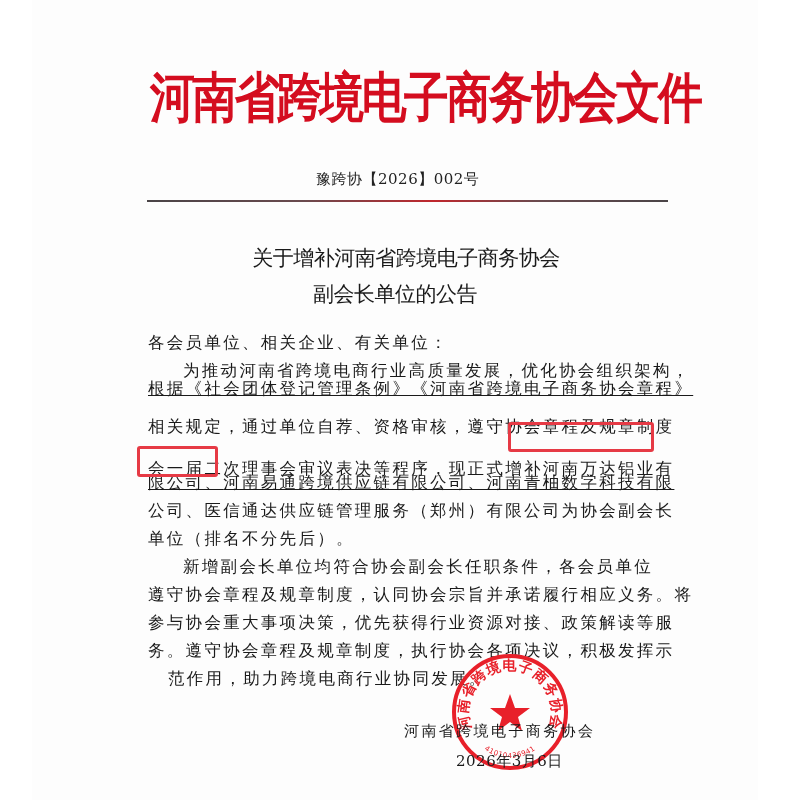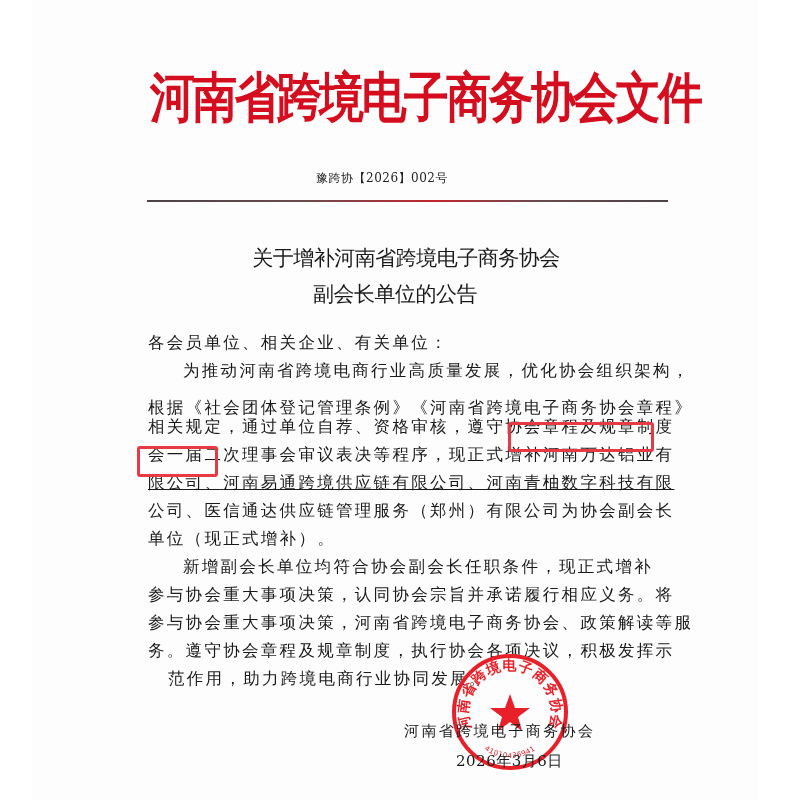--- a/index.html
+++ b/index.html
@@ -37,21 +37,21 @@
       letter-spacing: -3px;
       line-height: 80px;
       white-space: nowrap;
       transform: scaleX(0.83);
       transform-origin: left center;
     }
     .doc-number {
       position: absolute;
       left: 316px;
       top: 170px;
-      font-size: 12px;
+      font-size: 15px;
       color: #222;
       white-space: nowrap;
       letter-spacing: 0.5px;
     }
     .divider {
       position: absolute;
       left: 147px;
       top: 200px;
       width: 521px;
       height: 2px;
@@ -113,33 +113,33 @@
 <div class="doc-number">豫跨协【2026】002号</div>
 
 <div class="divider"></div>
 
 <div class="title l1">关于增补河南省跨境电子商务协会</div>
 <div class="title l2">副会长单位的公告</div>
 
 <div class="body-text" style="top:0;">
   <div class="line" style="top:329px;">各会员单位、相关企业、有关单位：</div>
   <div class="line indent" style="top:357px;">为推动河南省跨境电商行业高质量发展，优化协会组织架构，</div>
-  <div class="line" style="top:394px;">根据《社会团体登记管理条例》《河南省跨境电子商务协会章程》</div>
+  <div class="line" style="top:375px;text-decoration:underline;">根据《社会团体登记管理条例》《河南省跨境电子商务协会章程》</div>
   <div class="line" style="top:413px;">相关规定，通过单位自荐、资格审核，遵守协会章程及规章制度</div>
-  <div class="line" style="top:441px;">
+  <div class="line" style="top:455px;">
     <span>会一届二次理事会审议表决等程序，现正式增补</span><span>河南万达铝业有</span>
   </div>
   <div class="line" style="top:469px;text-decoration:underline;">
     <span>限公司、</span><span>河南易通跨境供应链有限公司、河南青柚数字科技有限</span>
   </div>
   <div class="line" style="top:497px;">公司、医信通达供应链管理服务（郑州）有限公司为协会副会长</div>
-  <div class="line" style="top:525px;">单位（现正式增补）。</div>
-  <div class="line indent" style="top:553px;">新增副会长单位均符合协会副会长任职条件，现正式增补</div>
-  <div class="line" style="top:581px;">参与协会重大事项决策，认同协会宗旨并承诺履行相应义务。将</div>
-  <div class="line" style="top:609px;">参与协会重大事项决策，河南省跨境电子商务协会、政策解读等服</div>
+  <div class="line" style="top:525px;">单位（排名不分先后）。</div>
+  <div class="line indent" style="top:553px;">新增副会长单位均符合协会副会长任职条件，各会员单位</div>
+  <div class="line" style="top:581px;">遵守协会章程及规章制度，认同协会宗旨并承诺履行相应义务。将</div>
+  <div class="line" style="top:609px;">参与协会重大事项决策，优先获得行业资源对接、政策解读等服</div>
   <div class="line" style="top:637px;">务。遵守协会章程及规章制度，执行协会各项决议，积极发挥示</div>
   <div class="line" style="top:665px;margin-left:20px;">范作用，助力跨境电商行业协同发展。</div>
 </div>
 
 <div class="highlight" style="left:508px; top:422px; width:146px; height:30px;"></div>
 <div class="highlight" style="left:137px; top:446px; width:81px; height:31px;"></div>
 
 <svg class="seal" viewBox="0 0 120 120">
   <defs>
     <path id="sealArc" d="M 22 78 A 42 42 0 1 1 98 78" fill="none"></path>

